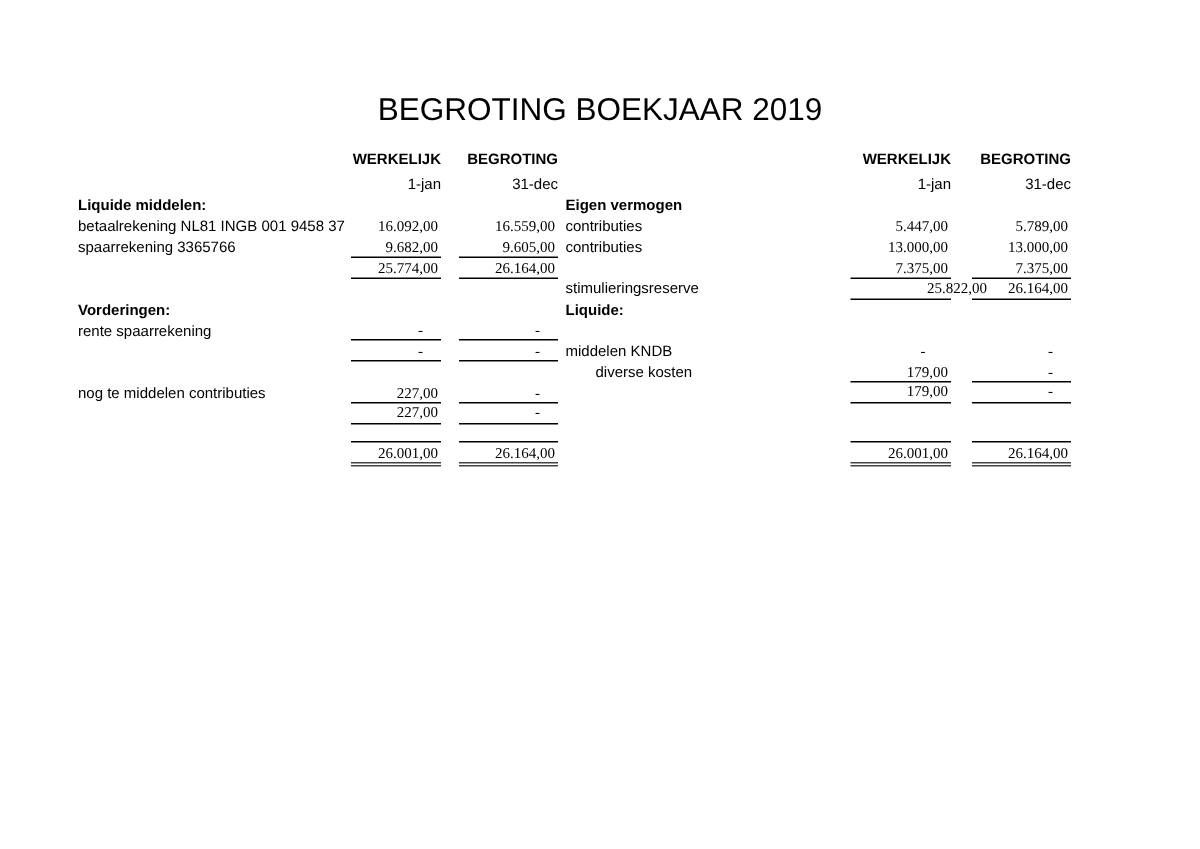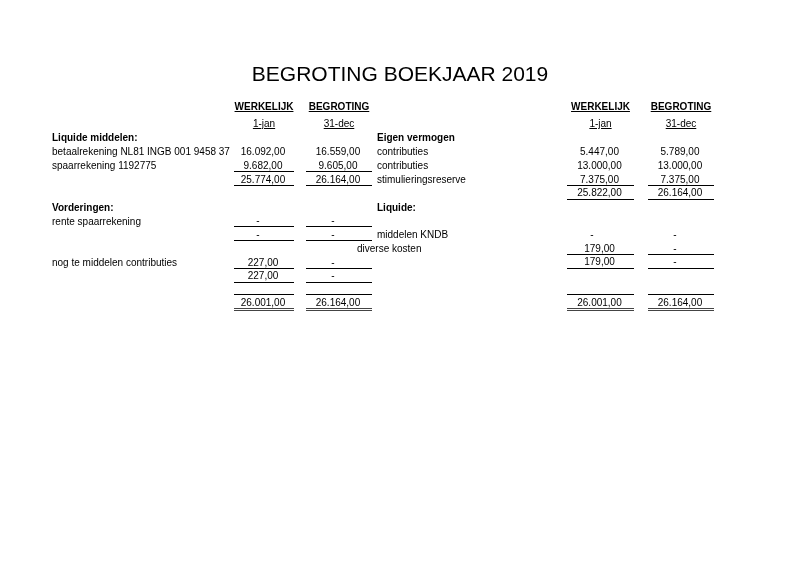--- a/index.html
+++ b/index.html
@@ -2,22 +2,22 @@
 <html><head>
 <meta charset="utf-8">
 <style>
   html, body { margin:0; padding:0; background:#ffffff; }
   body { width:800px; height:566px; position:relative; overflow:hidden;
          font-family:"Liberation Sans", sans-serif; color:#000; }
   .title { position:absolute; left:0; width:800px; top:62px; text-align:center;
            font-size:21px; letter-spacing:0px; }
   .cell { position:absolute; font-size:10px; line-height:13px; white-space:nowrap; }
   .lbl { text-align:center; }
-  .num { text-align:center; }
-  .ctr { text-align:center;text-decoration:underline; }
+  .num { text-align:right;font-family:Liberation Serif, serif; }
+  .ctr { text-align:right; }
   .bold { font-weight:bold; }
   .line { position:absolute; height:0; border-top:1.3px solid #000; }
   .dline { position:absolute; height:1px; border-top:1px solid #444; border-bottom:1px solid #444; }
 </style>
 </head>
 <body>
 
 <div class="title">BEGROTING BOEKJAAR 2019</div>
 
 <div class="cell ctr bold" style="left:234px;width:60px;top:100px;">WERKELIJK</div>
@@ -28,21 +28,21 @@
 <div class="cell ctr bold" style="left:567px;width:67px;top:100px;">WERKELIJK</div>
 <div class="cell ctr bold" style="left:648px;width:66px;top:100px;">BEGROTING</div>
 <div class="cell ctr" style="left:567px;width:67px;top:117px;">1-jan</div>
 <div class="cell ctr" style="left:648px;width:66px;top:117px;">31-dec</div>
 
 <div class="cell lbl bold" style="left:52px;top:131px;">Liquide middelen:</div>
 <div class="cell lbl" style="left:52px;top:145px;">betaalrekening NL81 INGB 001 9458 37</div>
 <div class="cell num" style="left:234px;width:58px;top:145px;">16.092,00</div>
 <div class="cell num" style="left:306px;width:64px;top:145px;">16.559,00</div>
 
-<div class="cell lbl" style="left:52px;top:159px;">spaarrekening 1192775</div>
+<div class="cell lbl" style="left:52px;top:159px;">spaarrekening 3365766</div>
 <div class="cell num" style="left:234px;width:58px;top:159px;">9.682,00</div>
 <div class="cell num" style="left:306px;width:64px;top:159px;">9.605,00</div>
 <div class="line" style="left:234px;width:60px;top:171px;"></div>
 <div class="line" style="left:306px;width:66px;top:171px;"></div>
 
 <div class="cell num" style="left:234px;width:58px;top:173px;">25.774,00</div>
 <div class="cell num" style="left:306px;width:64px;top:173px;">26.164,00</div>
 <div class="line" style="left:234px;width:60px;top:185px;"></div>
 <div class="line" style="left:306px;width:66px;top:185px;"></div>
 
@@ -78,37 +78,37 @@
 
 <div class="cell lbl bold" style="left:377px;top:131px;">Eigen vermogen</div>
 <div class="cell lbl" style="left:377px;top:145px;">contributies</div>
 <div class="cell num" style="left:567px;width:65px;top:145px;">5.447,00</div>
 <div class="cell num" style="left:648px;width:64px;top:145px;">5.789,00</div>
 
 <div class="cell lbl" style="left:377px;top:159px;">contributies</div>
 <div class="cell num" style="left:567px;width:65px;top:159px;">13.000,00</div>
 <div class="cell num" style="left:648px;width:64px;top:159px;">13.000,00</div>
 
-<div class="cell lbl" style="left:377px;top:173px;">stimulieringsreserve</div>
+<div class="cell lbl" style="left:377px;top:186px;">stimulieringsreserve</div>
 <div class="cell num" style="left:567px;width:65px;top:173px;">7.375,00</div>
 <div class="cell num" style="left:648px;width:64px;top:173px;">7.375,00</div>
 <div class="line" style="left:567px;width:67px;top:185px;"></div>
 <div class="line" style="left:648px;width:66px;top:185px;"></div>
 
-<div class="cell num" style="left:567px;width:65px;top:186px;">25.822,00</div>
+<div class="cell num" style="left:593px;width:65px;top:186px;">25.822,00</div>
 <div class="cell num" style="left:648px;width:64px;top:186px;">26.164,00</div>
 <div class="line" style="left:567px;width:67px;top:199px;"></div>
 <div class="line" style="left:648px;width:66px;top:199px;"></div>
 
 <div class="cell lbl bold" style="left:377px;top:201px;">Liquide:</div>
 <div class="cell lbl" style="left:377px;top:228px;">middelen KNDB</div>
 <div class="cell num" style="left:567px;width:50px;top:228px;">-</div>
 <div class="cell num" style="left:648px;width:54px;top:228px;">-</div>
 
-<div class="cell lbl" style="left:357px;top:242px;">diverse kosten</div>
+<div class="cell lbl" style="left:397px;top:242px;">diverse kosten</div>
 <div class="cell num" style="left:567px;width:65px;top:242px;">179,00</div>
 <div class="cell num" style="left:648px;width:54px;top:242px;">-</div>
 <div class="line" style="left:567px;width:67px;top:254px;"></div>
 <div class="line" style="left:648px;width:66px;top:254px;"></div>
 
 <div class="cell num" style="left:567px;width:65px;top:255px;">179,00</div>
 <div class="cell num" style="left:648px;width:54px;top:255px;">-</div>
 <div class="line" style="left:567px;width:67px;top:268px;"></div>
 <div class="line" style="left:648px;width:66px;top:268px;"></div>
 

